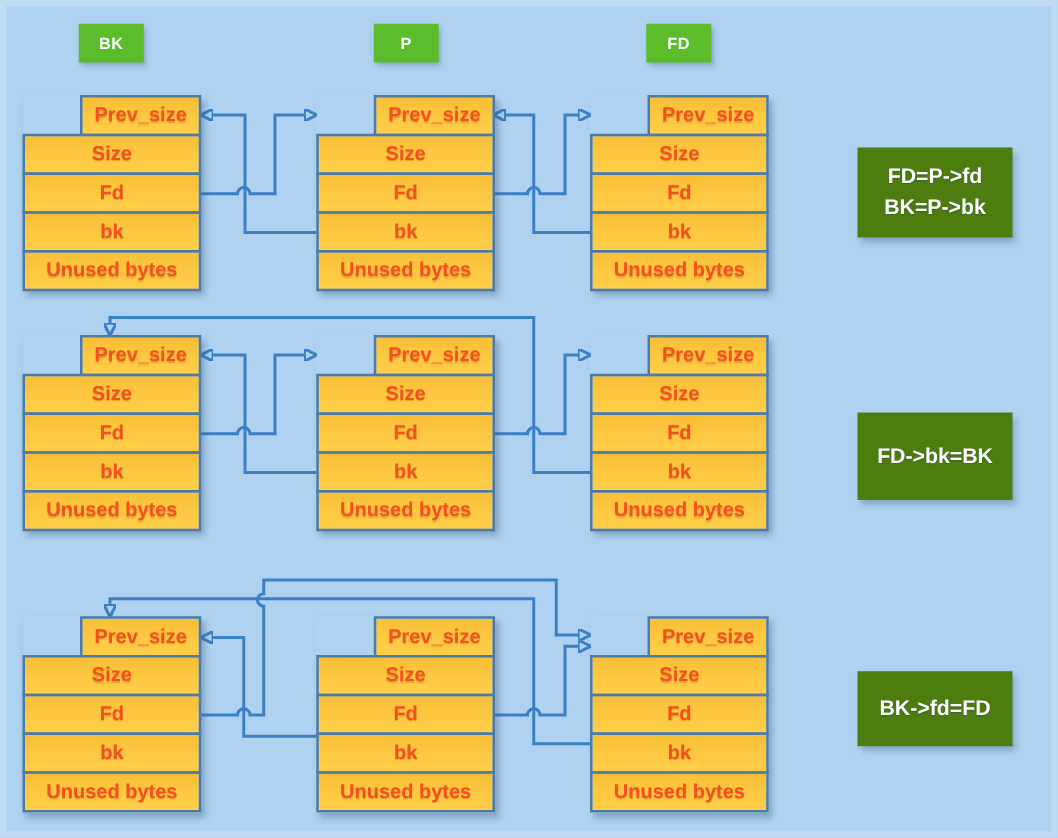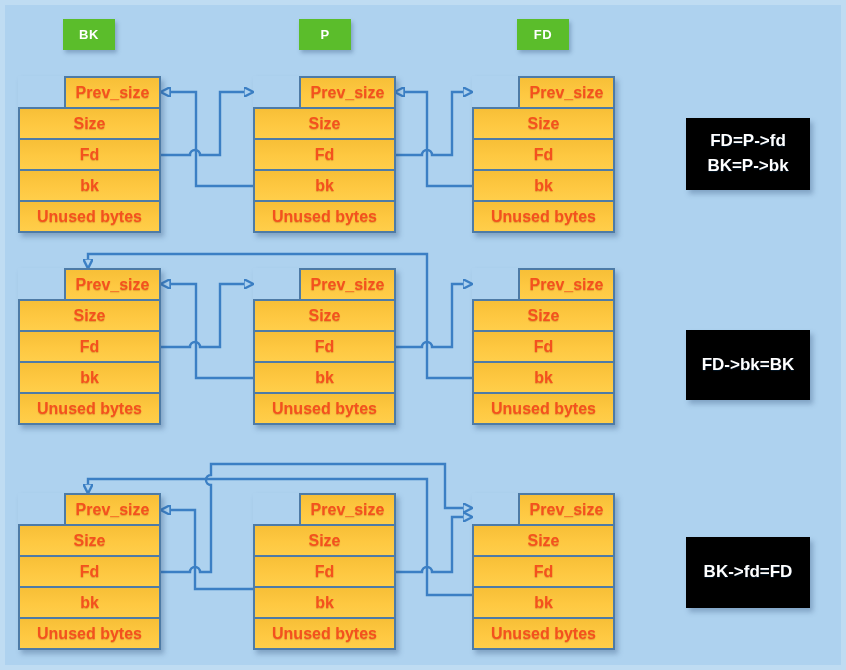--- a/index.html
+++ b/index.html
@@ -32,21 +32,21 @@
     color:#f4511e;font-weight:bold;font-size:16px;
     text-shadow:0 1px 1px rgba(150,50,0,0.28);
     display:flex;align-items:center;justify-content:center;
     white-space:nowrap;
   }
   .cell:first-child{margin-top:0;margin-left:46px;}
 
   
   .step-box{
     position:absolute;left:686px;width:124px;
-    background:#000000;
+    background:#4d7c0f;
     color:#ffffff;font-weight:bold;font-size:17px;line-height:1.45;
     display:flex;flex-direction:column;align-items:center;justify-content:center;
     box-shadow:3px 4px 5px rgba(50,80,120,0.35);
     text-shadow:0 1px 1px rgba(0,60,110,0.35);
   }
 
   .arrows{position:absolute;inset:0;pointer-events:none;}
   .arrows path{fill:none;stroke:#3b7fc4;stroke-width:2.4px;}
 </style>
 </head>
@@ -151,19 +151,19 @@
       <div class="cell">bk</div>
       <div class="cell">Unused bytes</div>
     </div>
     <div class="chunk" style="left:472px;top:493px;">
       <div class="cell">Prev_size</div>
       <div class="cell">Size</div>
       <div class="cell">Fd</div>
       <div class="cell">bk</div>
       <div class="cell">Unused bytes</div>
     </div>
-    <div class="step-box" style="top:537px;height:71px;">
+    <div class="step-box" style="top:537px;height:60px;">
       <div>BK-&gt;fd=FD</div>
     </div>
   </div>
 
   <div class="edge-frame"></div>
 </div>
 
 </body></html>

